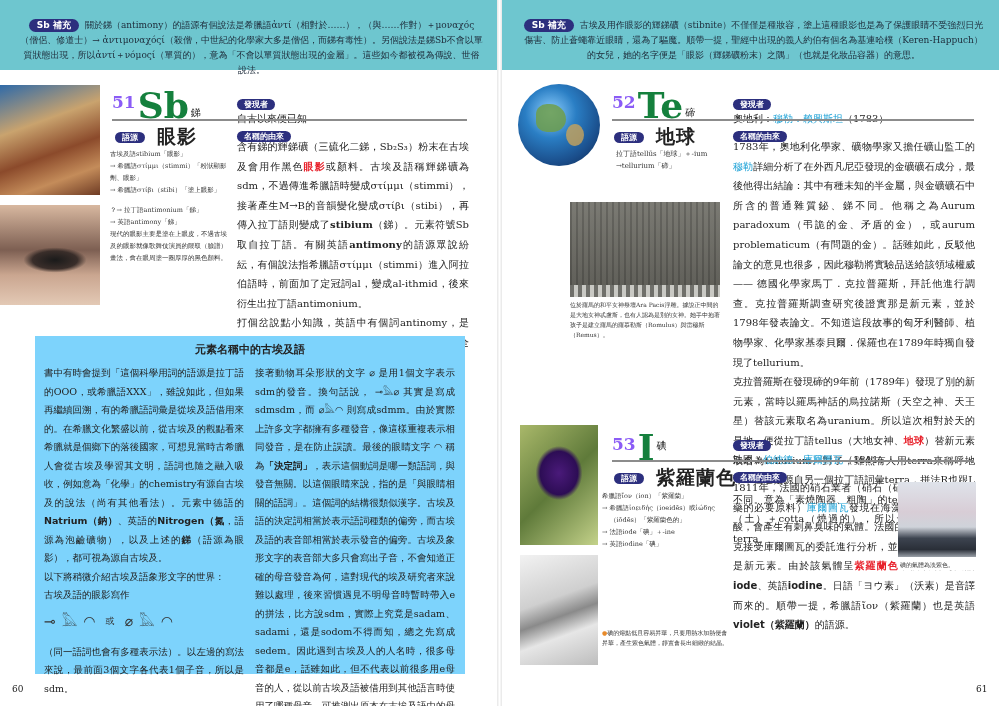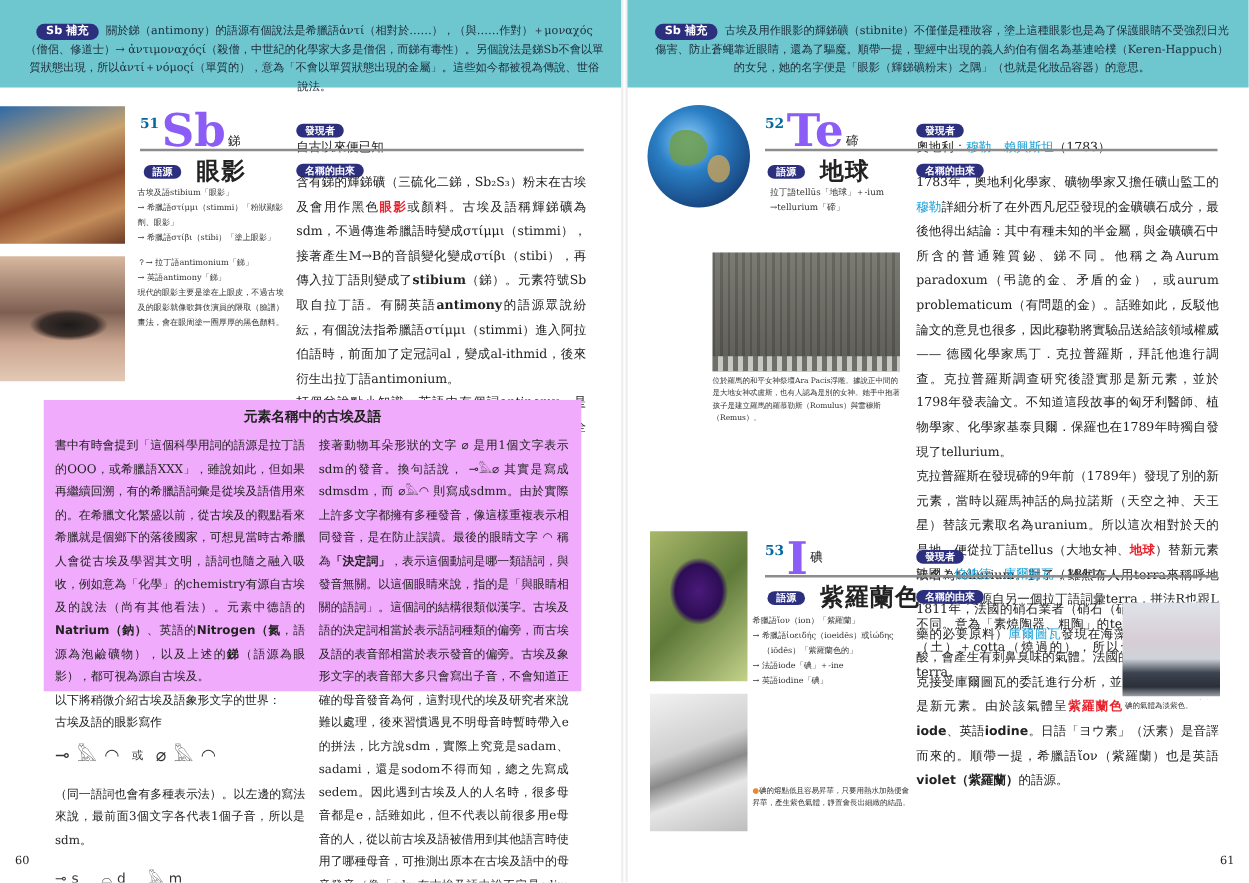--- a/index.html
+++ b/index.html
@@ -6,34 +6,34 @@
 html,body{width:999px;height:706px;overflow:hidden;background:#fff;}
 body{position:relative;font-family:"DejaVu Serif","Liberation Serif",serif;color:#222;}
 .topband{position:absolute;top:0;height:70px;background:#6ec6cf;}
 .topband.left{left:0;width:497px;}
 .topband.right{left:502px;width:497px;}
 .gutter{position:absolute;left:497px;top:0;width:5px;height:706px;background:linear-gradient(90deg,#e6e6e6,#fff,#e6e6e6);}
 .band-text{position:absolute;top:18px;left:20px;right:14px;font-size:9px;line-height:15px;color:#1d2b3a;text-align:center;}
 .pill{display:inline-block;background:#2c2f7e;color:#fff;border-radius:9px;padding:0 8px;font-family:"DejaVu Sans",sans-serif;font-weight:bold;font-size:9px;line-height:13px;margin-right:6px;}
 .pill.sm{font-size:8px;line-height:11px;padding:0 7px;}
 .el-head{position:absolute;display:flex;align-items:flex-end;}
-.el-num{color:#0369a1;font-size:11px;font-weight:bold;margin-right:2px;align-self:flex-start;margin-top:4px;}
-.el-sym{font-size:36px;font-weight:bold;line-height:34px;color:#8b5cf6;}
+.el-num{color:#8b5cf6;font-size:17px;font-weight:bold;margin-right:2px;align-self:flex-start;margin-top:4px;}
+.el-sym{font-size:36px;font-weight:bold;line-height:34px;color:#15803d;}
 .el-cn{font-size:10px;margin-left:2px;margin-bottom:2px;}
 .rule{position:absolute;height:2px;background:#8c8c8c;}
 .lbl-block{position:absolute;}
 .lbl-text{font-size:10px;line-height:14px;margin-top:1px;}
 .origin{position:absolute;display:flex;align-items:center;}
 .origin-word{font-size:19px;font-weight:bold;margin-left:6px;letter-spacing:1px;}
 .etym{position:absolute;font-size:6.5px;line-height:12px;color:#333;}
 .body{position:absolute;font-size:10px;line-height:19.6px;text-align:justify;color:#222;}
 .hl-red{color:#e8202a;font-weight:bold;}
 .hl-blue{color:#19a0d6;font-weight:normal;}
 .bold{font-weight:bold;}
-.box{position:absolute;left:35px;top:320px;width:430px;height:233px;background:#f0abfc;}
+.box{position:absolute;left:35px;top:336px;width:430px;height:338px;background:#7dd3fc;}
 .box-title{position:absolute;top:6px;left:0;width:100%;text-align:center;font-family:"DejaVu Sans",sans-serif;font-weight:bold;font-size:11px;}
 .box-col{position:absolute;font-size:9.5px;line-height:18.5px;text-align:justify;}
 .hiero{display:flex;align-items:flex-end;gap:6px;font-family:"DejaVu Sans",sans-serif;font-size:14px;color:#333;height:26px;}
 .hiero small{font-size:9px;margin:0 4px;}
 .img{position:absolute;overflow:hidden;}
 .caption{position:absolute;font-size:6px;line-height:10px;color:#333;}
 .pagenum{position:absolute;top:684px;font-size:9px;font-family:"DejaVu Serif",serif;text-align:center;}
 </style>
 </head>
 <body>

